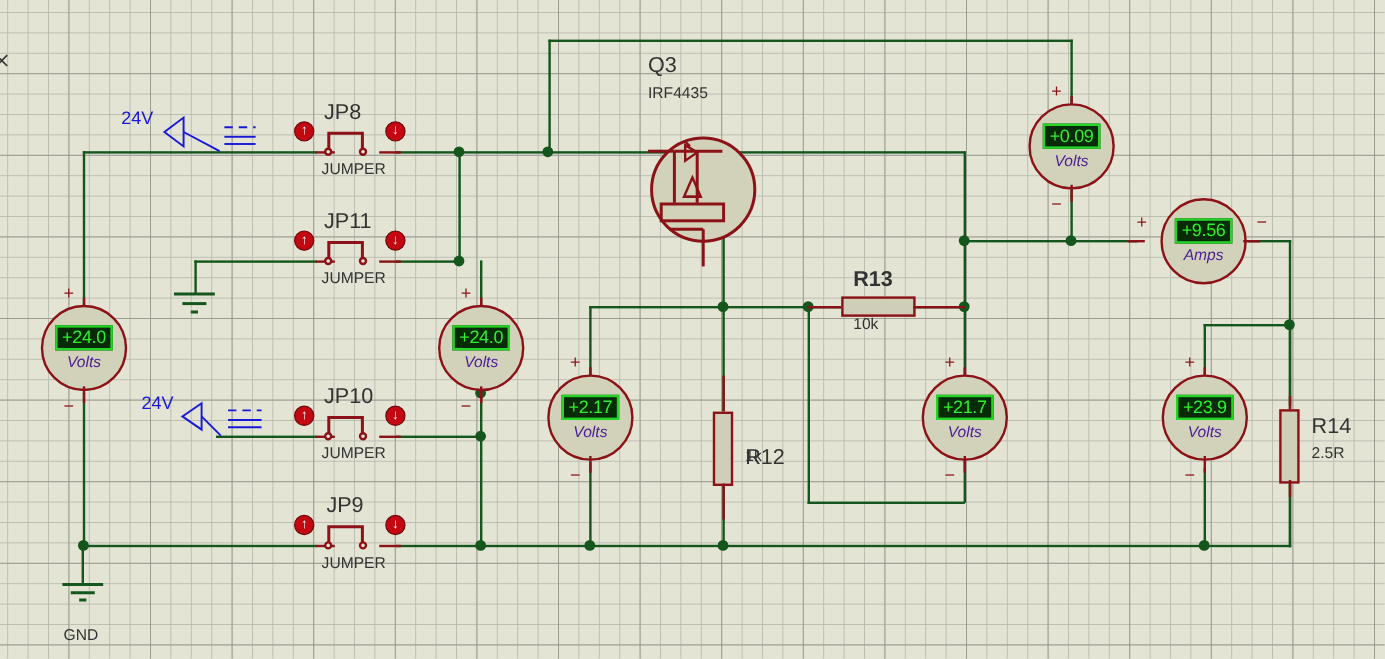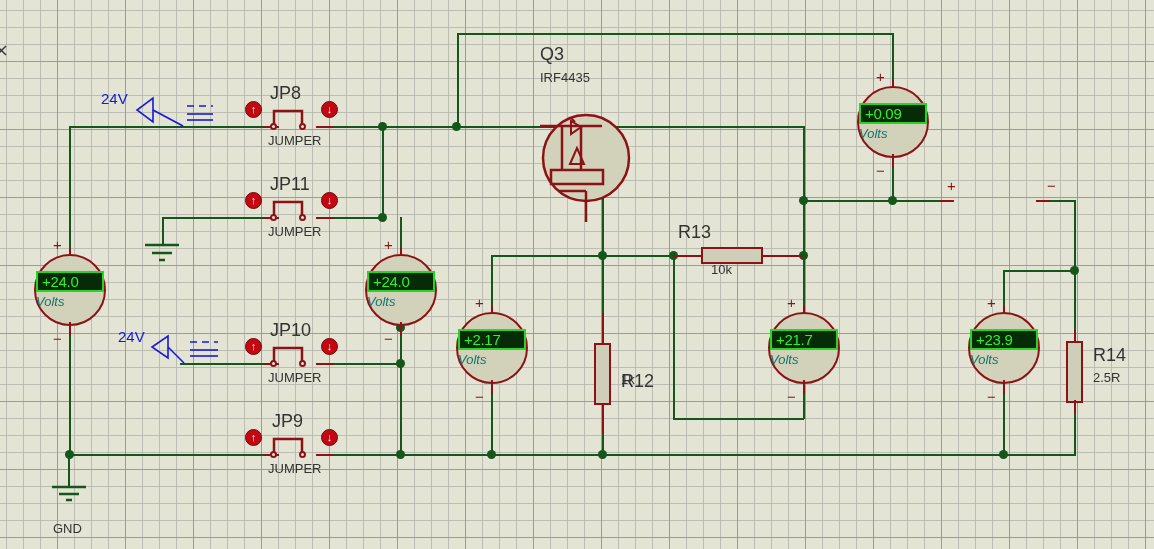--- a/index.html
+++ b/index.html
@@ -21,25 +21,25 @@
   .rw{position:absolute;background:#8b1216;}
   .rh{height:2px;}
   .rv{width:2px;}
   .jd{position:absolute;width:9px;height:9px;border-radius:50%;background:#14561b;}
   .lbl{position:absolute;color:#333;white-space:nowrap;}
   .big{font-size:18px;}
   .sml{font-size:13px;text-align:right;}
   
   .meter{position:absolute;width:72px;height:72px;border-radius:50%;
     background:#d2d2bb;border:2.5px solid #8b1216;box-sizing:border-box;
-    display:flex;flex-direction:column;justify-content:center;}
+    display:flex;flex-direction:column;align-items:center;justify-content:center;}
   .lcd{background:#062b06;border:2px solid #26d426;color:#2ef02e;
     font-size:15px;font-family:"Liberation Sans",sans-serif;
     padding:0 4px;line-height:17px;letter-spacing:-.3px;}
-  .munit{font-style:italic;color:#0f766e;font-size:13px;margin-top:2px;}
+  .munit{font-style:italic;color:#4c1d95;font-size:13px;margin-top:2px;}
   .term{position:absolute;color:#8b1216;font-size:15px;line-height:10px;}
   
   .res{position:absolute;background:#cfcfb9;border:2.5px solid #8b1216;box-sizing:border-box;}
   
   .jpdot{position:absolute;width:17px;height:17px;border-radius:50%;
     background:#c40812;border:1.5px solid #6d0a0d;box-sizing:border-box;
     color:#fff;font-size:11px;line-height:14px;text-align:center;}
   .jpterm{position:absolute;width:7px;height:7px;border-radius:50%;
     background:#e3e4d4;border:2px solid #8b1216;box-sizing:border-box;}
   
@@ -222,21 +222,21 @@
 
   <div class="rw rv" style="left:602px;top:313px;height:32px;"></div>
   <div class="res" style="left:594px;top:343px;width:17px;height:62px;"></div>
   <div class="rw rv" style="left:602px;top:403px;height:30px;"></div>
   <div class="lbl big" style="left:621px;top:347px;margin-top:24px;">R12</div>
   <div class="lbl sml" style="left:621px;top:372px;">1k</div>
 
   <div class="rw rh" style="left:673px;top:255px;width:30px;"></div>
   <div class="res" style="left:701px;top:247px;width:62px;height:17px;"></div>
   <div class="rw rh" style="left:761px;top:255px;width:43px;"></div>
-  <div class="lbl big" style="left:678px;top:222px;">R13</div>
+  <div class="lbl big" style="left:711px;top:222px;font-weight:bold;">R13</div>
   <div class="lbl sml" style="left:711px;top:262px;">10k</div>
 
   <div class="rw rv" style="left:1074px;top:330px;height:14px;"></div>
   <div class="res" style="left:1066px;top:341px;width:17px;height:62px;"></div>
   <div class="rw rv" style="left:1074px;top:400px;height:14px;"></div>
   <div class="lbl big" style="left:1093px;top:345px;">R14</div>
   <div class="lbl sml" style="left:1093px;top:370px;">2.5R</div>
 
   <div class="rw rv" style="left:69px;top:248px;height:14px;"></div>
   <div class="meter" style="left:34px;top:254px;">
@@ -286,20 +286,24 @@
   <div class="rw rv" style="left:1003px;top:306px;height:14px;"></div>
   <div class="meter" style="left:968px;top:312px;">
     <div class="lcd">+23.9</div>
     <div class="munit">Volts</div>
   </div>
   <div class="rw rv" style="left:1003px;top:380px;height:14px;"></div>
   <div class="term" style="left:987px;top:298px;">+</div>
   <div class="term" style="left:987px;top:392px;">−</div>
 
   <div class="rw rh" style="left:940px;top:200px;width:14px;"></div>
+  <div class="meter" style="left:967px;top:165px;">
+    <div class="lcd">+9.56</div>
+    <div class="munit">Amps</div>
+  </div>
   <div class="rw rh" style="left:1036px;top:200px;width:14px;"></div>
   <div class="term" style="left:947px;top:181px;">+</div>
   <div class="term" style="left:1047px;top:181px;">−</div>
 
   <svg style="left:-3px;top:44px;" width="14" height="16">
     <line x1="0" y1="2" x2="9" y2="11" stroke="#333" stroke-width="1.4"></line>
     <line x1="9" y1="2" x2="0" y2="11" stroke="#333" stroke-width="1.4"></line>
   </svg>
 
 </div>

